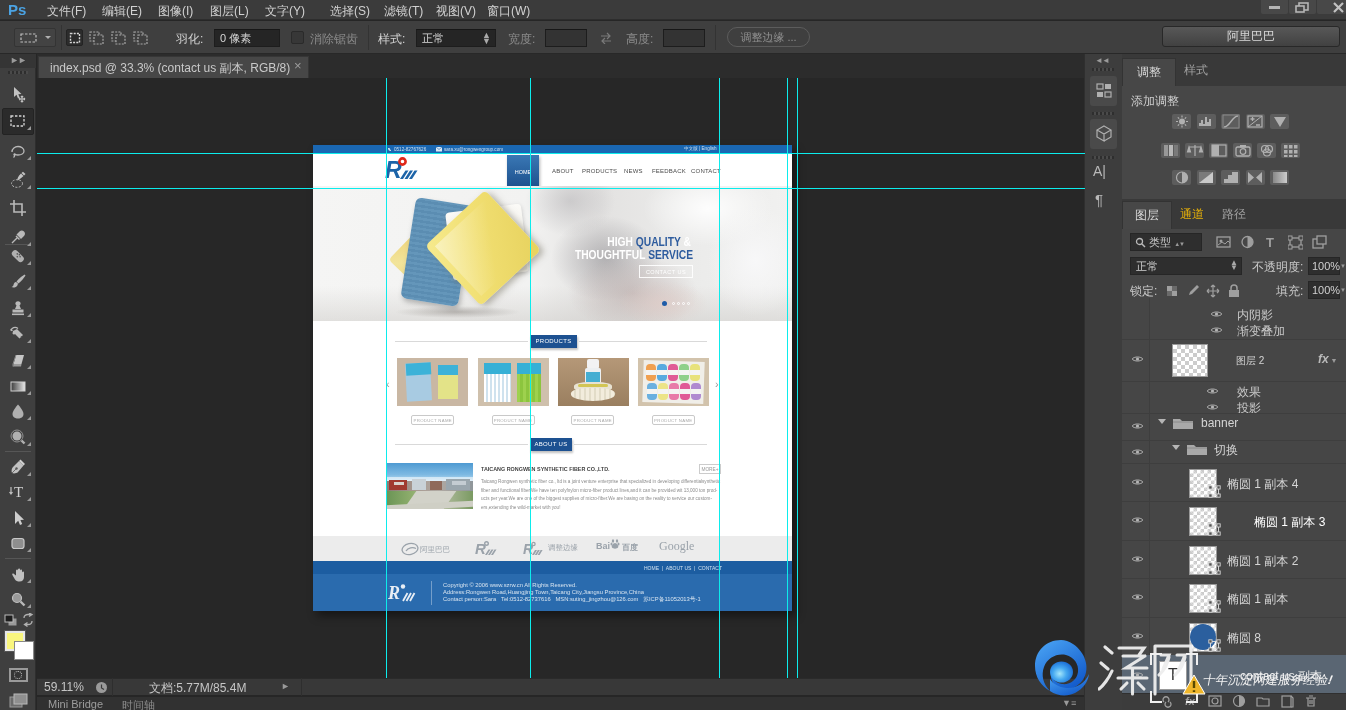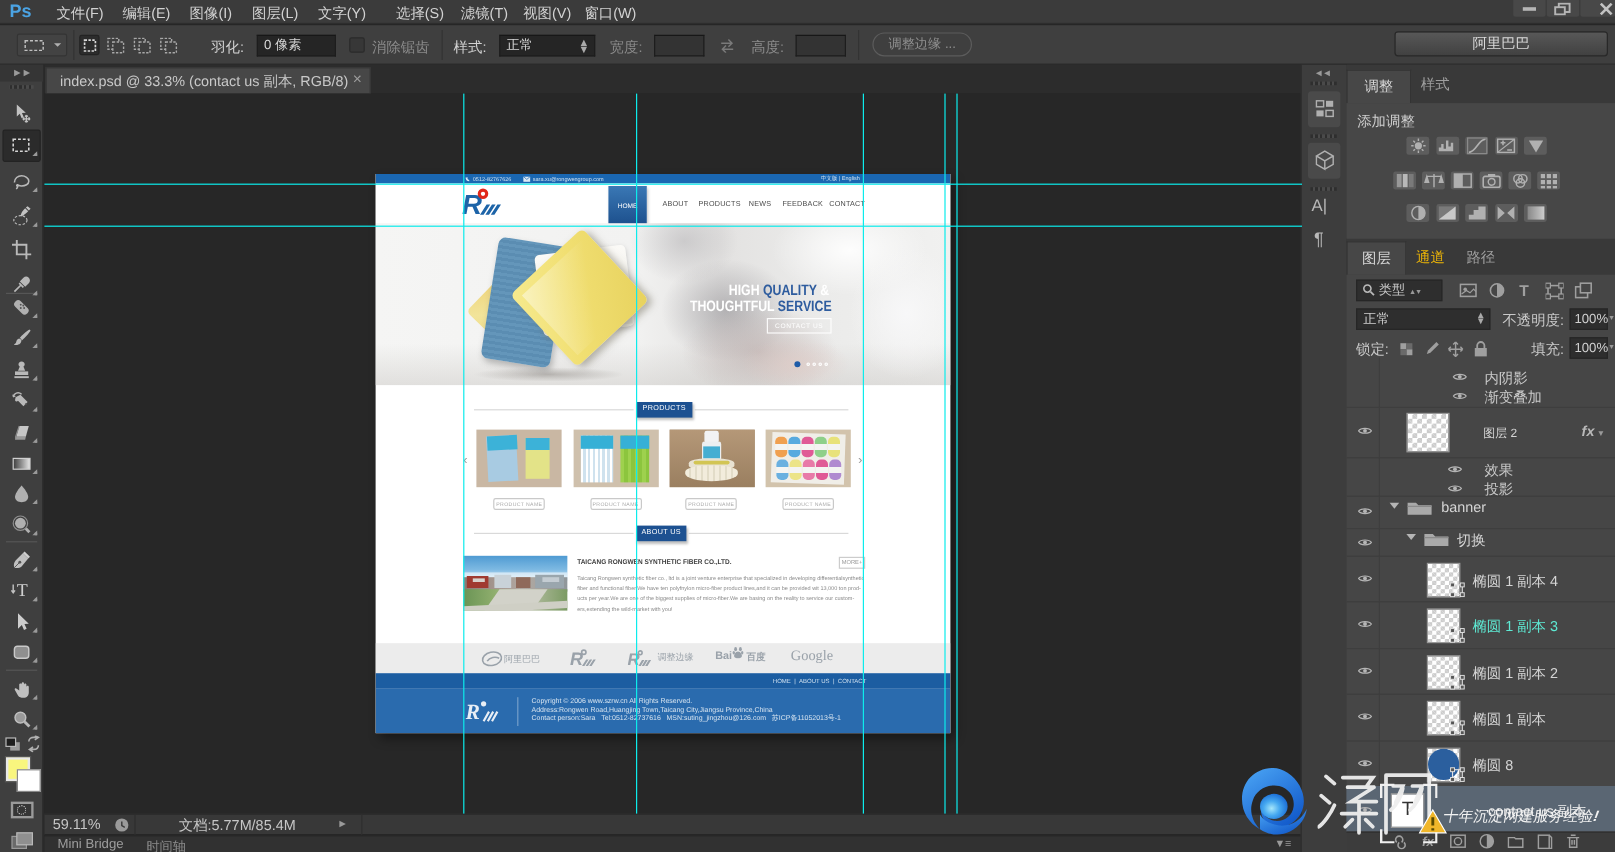--- a/index.html
+++ b/index.html
@@ -664,21 +664,21 @@
     </svg>
   </div>
 <div class="a" style="left:1190px;top:508px;width:26px;height:27px;background:#fff;background-image:linear-gradient(45deg,#ccc 25%,transparent 25%,transparent 75%,#ccc 75%),linear-gradient(45deg,#ccc 25%,transparent 25%,transparent 75%,#ccc 75%);background-size:7px 7px;background-position:0 0,3.5px 3.5px;outline:1px solid #999;overflow:hidden"></div>
 <svg class="a" style="left:1208px;top:523px" width="13" height="13" viewBox="0 0 16 16">
     <rect x="3" y="3" width="10" height="10" fill="none" stroke="#e0e0e0" stroke-width="1.2"></rect>
     <rect x="1" y="1" width="4" height="4" fill="#555" stroke="#e0e0e0"></rect>
     <rect x="11" y="1" width="4" height="4" fill="#555" stroke="#e0e0e0"></rect>
     <rect x="1" y="11" width="4" height="4" fill="#555" stroke="#e0e0e0"></rect>
     <rect x="11" y="11" width="4" height="4" fill="#555" stroke="#e0e0e0"></rect>
   </svg>
-<div class="a" style="left:1227px;top:514px;color:#5eead4;font-size:12px">椭圆 1 副本 3</div>
+<div class="a" style="left:1254px;top:514px;color:#ffffff;font-size:12px">椭圆 1 副本 3</div>
 <div class="a" style="left:1122px;top:539.5px;width:224px;height:1px;background:#3e3e3e"></div>
 <div class="a" style="left:1131px;top:554.5px;width:13px;height:9px">
     <svg class="eye" viewBox="0 0 14 9">
       <path d="M1 4.5 C3 1.5 11 1.5 13 4.5 C11 7.5 3 7.5 1 4.5 Z" fill="none" stroke="#b5b5b5" stroke-width="1.1"></path>
       <circle cx="7" cy="4.5" r="1.8" fill="#b5b5b5"></circle>
     </svg>
   </div>
 <div class="a" style="left:1190px;top:546.5px;width:26px;height:27px;background:#fff;background-image:linear-gradient(45deg,#ccc 25%,transparent 25%,transparent 75%,#ccc 75%),linear-gradient(45deg,#ccc 25%,transparent 25%,transparent 75%,#ccc 75%);background-size:7px 7px;background-position:0 0,3.5px 3.5px;outline:1px solid #999;overflow:hidden"></div>
 <svg class="a" style="left:1208px;top:561.5px" width="13" height="13" viewBox="0 0 16 16">
     <rect x="3" y="3" width="10" height="10" fill="none" stroke="#e0e0e0" stroke-width="1.2"></rect>

